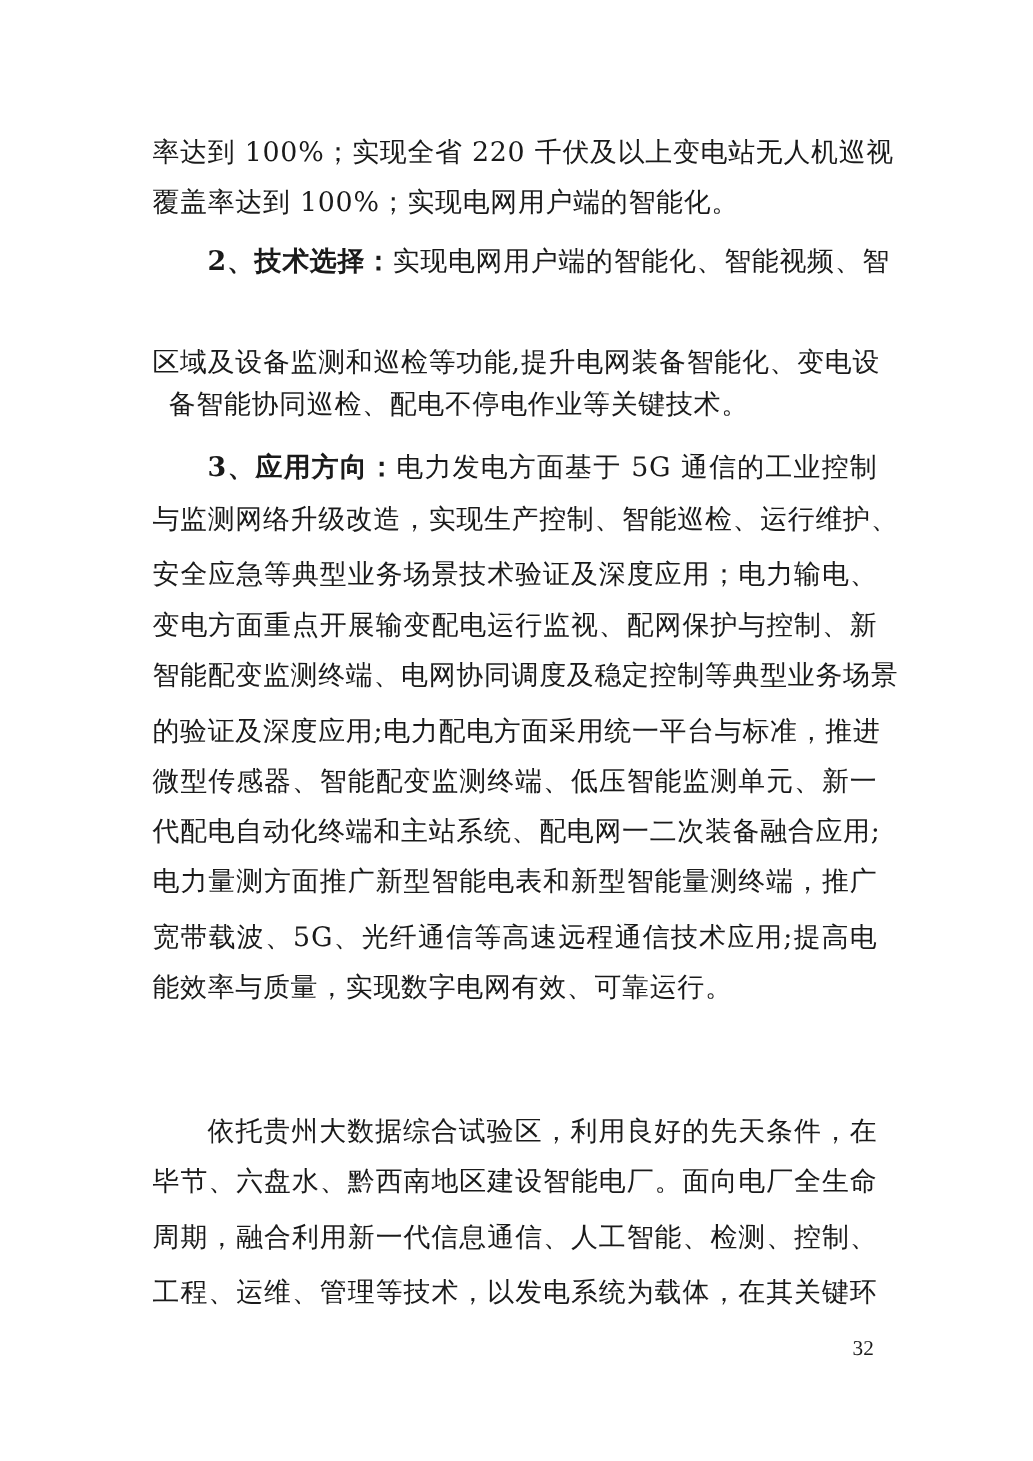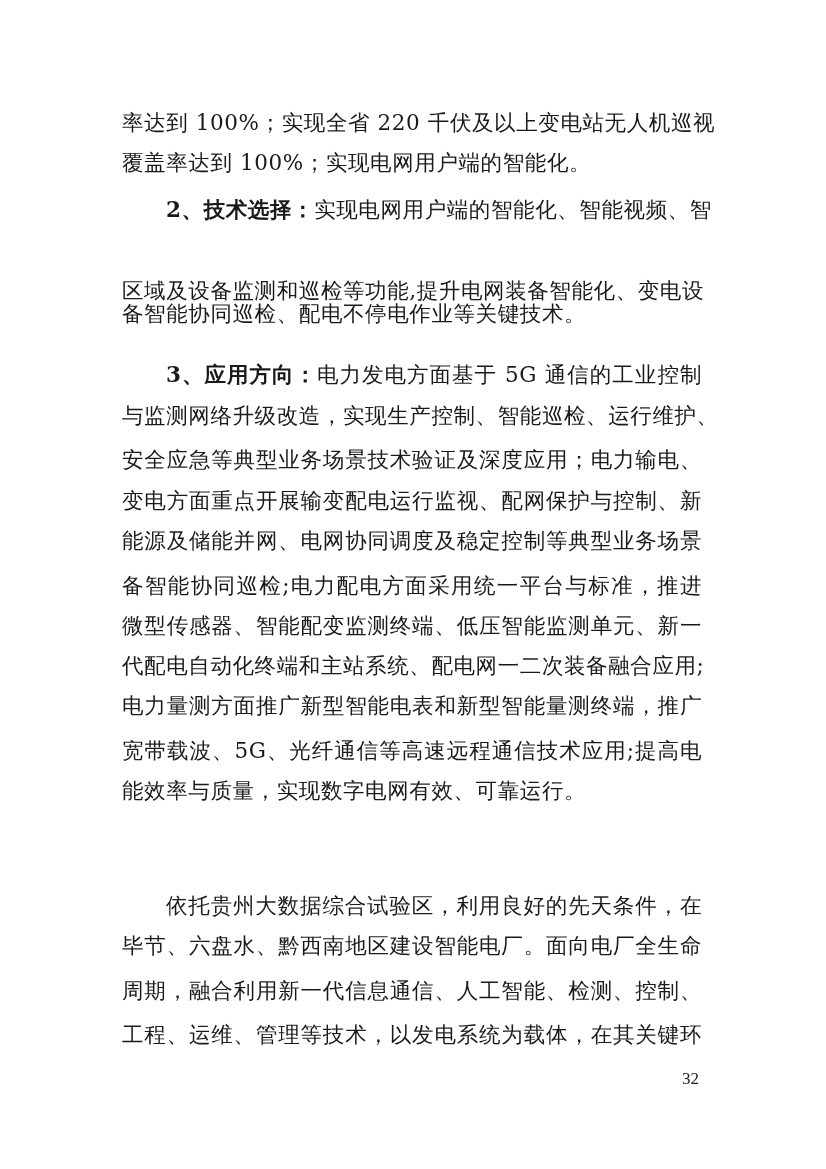--- a/index.html
+++ b/index.html
@@ -22,30 +22,30 @@
 
 <div class="page">
 
   <div class="line" style="top:109px;">率达到 100%；实现全省 220 千伏及以上变电站无人机巡视</div>
   <div class="line last" style="top:149px;">覆盖率达到 100%；实现电网用户端的智能化。</div>
 
   <div class="line indent" style="top:196px;">
     <span class="bold">2、技术选择：</span><span>实现电网用户端的智能化、智能视频、智</span>
   </div>
   <div class="line" style="top:277px;">区域及设备监测和巡检等功能,提升电网装备智能化、变电设</div>
-  <div class="line last" style="top:300px;">备智能协同巡检、配电不停电作业等关键技术。</div>
+  <div class="line last" style="top:310px;margin-left:13px;">备智能协同巡检、配电不停电作业等关键技术。</div>
 
   <div class="line indent" style="top:361px;">
     <span class="bold">3、应用方向：</span><span>电力发电方面基于 5G 通信的工业控制</span>
   </div>
   <div class="line" style="top:402px;">与监测网络升级改造，实现生产控制、智能巡检、运行维护、</div>
   <div class="line" style="top:446px;">安全应急等典型业务场景技术验证及深度应用；电力输电、</div>
   <div class="line" style="top:487px;">变电方面重点开展输变配电运行监视、配网保护与控制、新</div>
-  <div class="line" style="top:527px;">能源及储能并网、电网协同调度及稳定控制等典型业务场景</div>
-  <div class="line" style="top:572px;">备智能协同巡检;电力配电方面采用统一平台与标准，推进</div>
+  <div class="line" style="top:527px;">智能配变监测终端、电网协同调度及稳定控制等典型业务场景</div>
+  <div class="line" style="top:572px;">的验证及深度应用;电力配电方面采用统一平台与标准，推进</div>
   <div class="line" style="top:612px;">微型传感器、智能配变监测终端、低压智能监测单元、新一</div>
   <div class="line" style="top:652px;">代配电自动化终端和主站系统、配电网一二次装备融合应用;</div>
   <div class="line" style="top:692px;">电力量测方面推广新型智能电表和新型智能量测终端，推广</div>
   <div class="line" style="top:737px;">宽带载波、5G、光纤通信等高速远程通信技术应用;提高电</div>
   <div class="line last" style="top:777px;">能效率与质量，实现数字电网有效、可靠运行。</div>
 
 
   <div class="line indent" style="top:892px;">依托贵州大数据综合试验区，利用良好的先天条件，在</div>
   <div class="line" style="top:932px;">毕节、六盘水、黔西南地区建设智能电厂。面向电厂全生命</div>
   <div class="line" style="top:977px;">周期，融合利用新一代信息通信、人工智能、检测、控制、</div>

